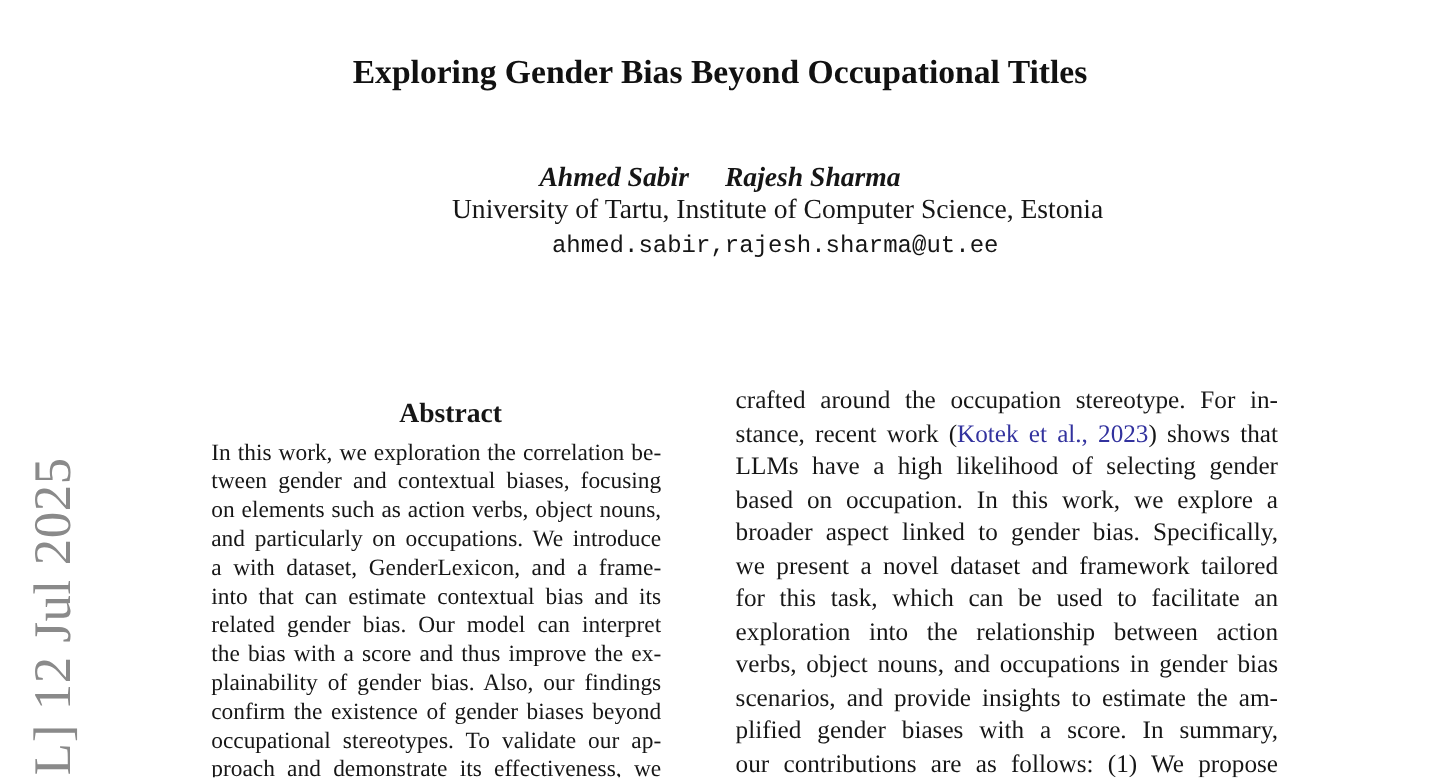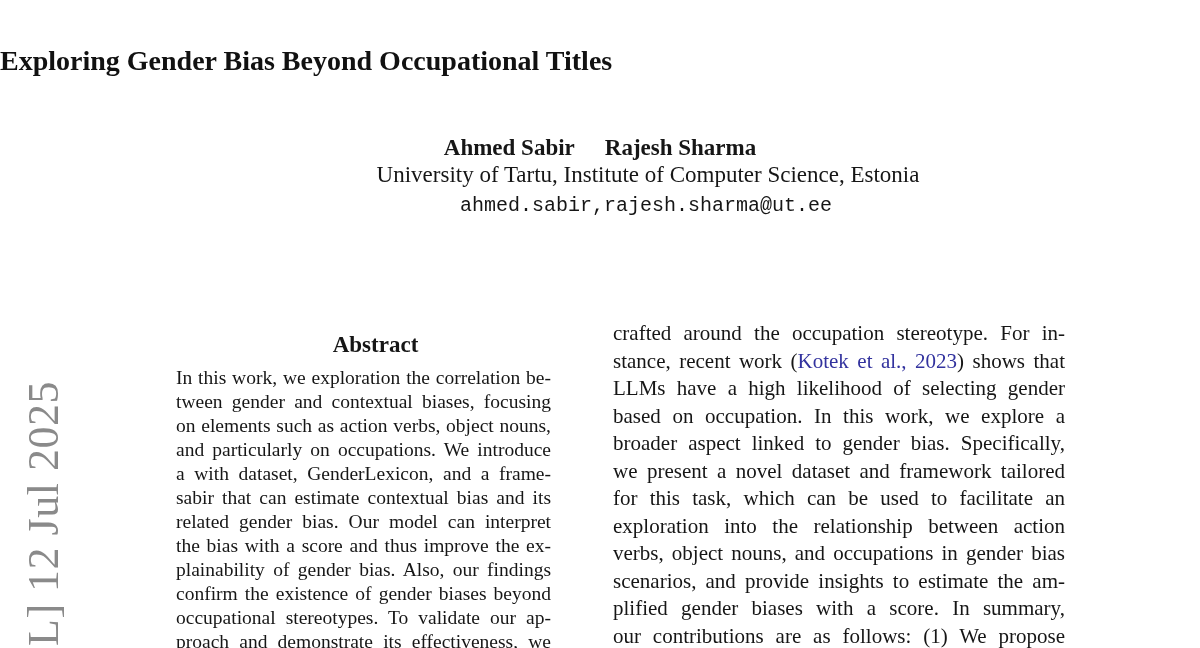--- a/index.html
+++ b/index.html
@@ -6,26 +6,26 @@
   .page{
     position:relative;
     width:1200px;height:648px;
     background:#ffffff;
     overflow:hidden;
     font-family:"Liberation Serif","DejaVu Serif",serif;
     color:#161616;
   }
   .title{
     position:absolute;left:0;top:45px;width:1200px;
-    text-align:left;font-size:28px;font-weight:bold;line-height:32px;
+    text-align:center;font-size:28px;font-weight:bold;line-height:32px;
     margin:0;color:#111;
   }
   .authors{
     position:absolute;left:0;top:134px;width:1200px;
-    text-align:center;font-size:23px;font-weight:bold;line-height:27px;
+    text-align:center;font-size:23px;font-weight:bold;line-height:27px;font-style:italic;
   }
   .author-first{margin-right:30px;}
   .affiliation{
     position:absolute;left:0;top:162px;width:1200px;
     text-align:center;font-size:23px;line-height:26px;padding-left:48px;
   }
   .email{
     position:absolute;left:0;top:194px;width:1200px;
     text-align:center;
     font-family:Liberation Mono, monospace;
@@ -79,21 +79,21 @@
   <div class="email">ahmed.sabir,rajesh.sharma@ut.ee</div>
 
   <h2 class="abstract-heading">Abstract</h2>
 
   <div class="abstract-body">
     <div class="ln">In this work, we exploration the correlation be-</div>
     <div class="ln">tween gender and contextual biases, focusing</div>
     <div class="ln">on elements such as action verbs, object nouns,</div>
     <div class="ln">and particularly on occupations. We introduce</div>
     <div class="ln">a with dataset, GenderLexicon, and a frame-</div>
-    <div class="ln">sabir that can estimate contextual bias and its</div>
+    <div class="ln">into that can estimate contextual bias and its</div>
     <div class="ln">related gender bias. Our model can interpret</div>
     <div class="ln">the bias with a score and thus improve the ex-</div>
     <div class="ln">plainability of gender bias. Also, our findings</div>
     <div class="ln">confirm the existence of gender biases beyond</div>
     <div class="ln">occupational stereotypes. To validate our ap-</div>
     <div class="ln">proach and demonstrate its effectiveness, we</div>
   </div>
 
   <div class="right-col">
     <div class="ln">crafted around the occupation stereotype. For in-</div>

